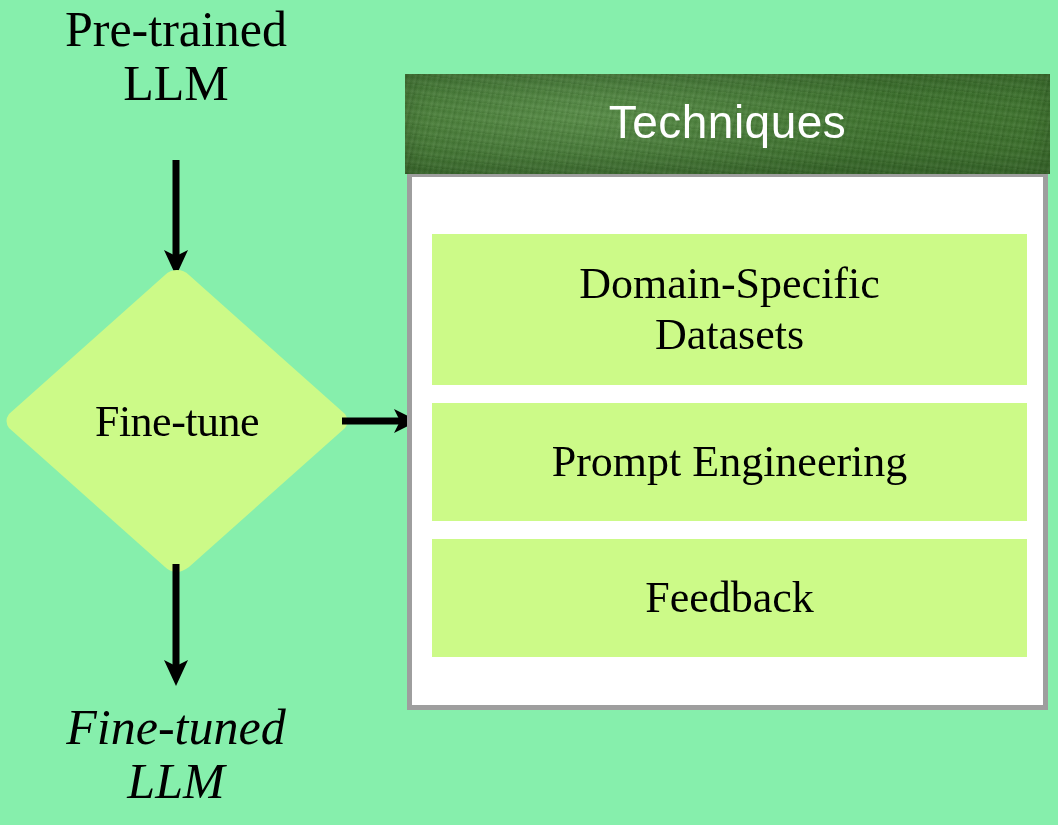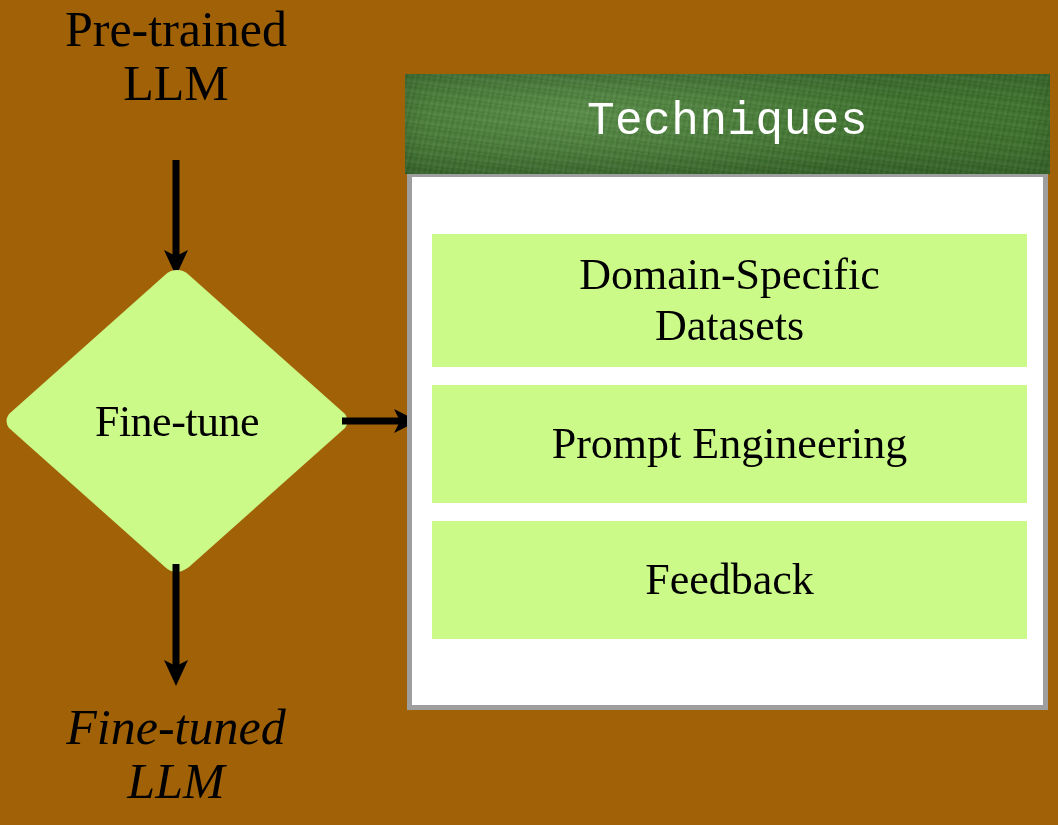--- a/index.html
+++ b/index.html
@@ -8,21 +8,21 @@
     padding: 0;
     background: #ffffff;
   }
   body {
     font-family: "Liberation Serif", "DejaVu Serif", serif;
   }
   #canvas {
     position: relative;
     width: 1058px;
     height: 825px;
-    background: #a16207;
+    background: #86efac;
     overflow: hidden;
   }
 
   
   .flow-label {
     position: absolute;
     text-align: center;
     color: #000000;
     font-size: 50px;
     line-height: 1.08;
@@ -118,21 +118,21 @@
         rgba(255,255,255,0.10), rgba(0,0,0,0.10) 70%),
       linear-gradient(180deg, #3f7a2f 0%, #437f30 45%, #3b732b 100%);
     display: flex;
     align-items: center;
     justify-content: center;
     box-shadow: inset 0 0 26px rgba(0,0,0,0.16);
   }
   #panel-header-title {
     color: #ffffff;
     font-size: 46px;
-    font-family: Liberation Mono, monospace;
+    font-family: Liberation Sans, sans-serif;
     letter-spacing: 0.5px;
     position: relative;
     top: -2px;
   }
 
   
   #technique-list {
     position: absolute;
     left: 27px;
     top: 160px;
@@ -144,21 +144,21 @@
     display: flex;
     align-items: center;
     justify-content: center;
     text-align: center;
     font-family: "Liberation Serif", "DejaVu Serif", serif;
     font-size: 44px;
     line-height: 1.14;
     white-space: pre-line;
     box-sizing: border-box;
   }
-  .technique-item.size-tall   { height: 133px; margin-bottom: 18px; }
+  .technique-item.size-tall   { height: 151px; margin-bottom: 18px; }
   .technique-item.size-short  { height: 118px; margin-bottom: 18px; }
 </style>
 </head>
 <body>
 
 <div id="canvas">
 
   <div class="flow-label" id="label-pretrained">Pre-trained
 LLM</div>
 

